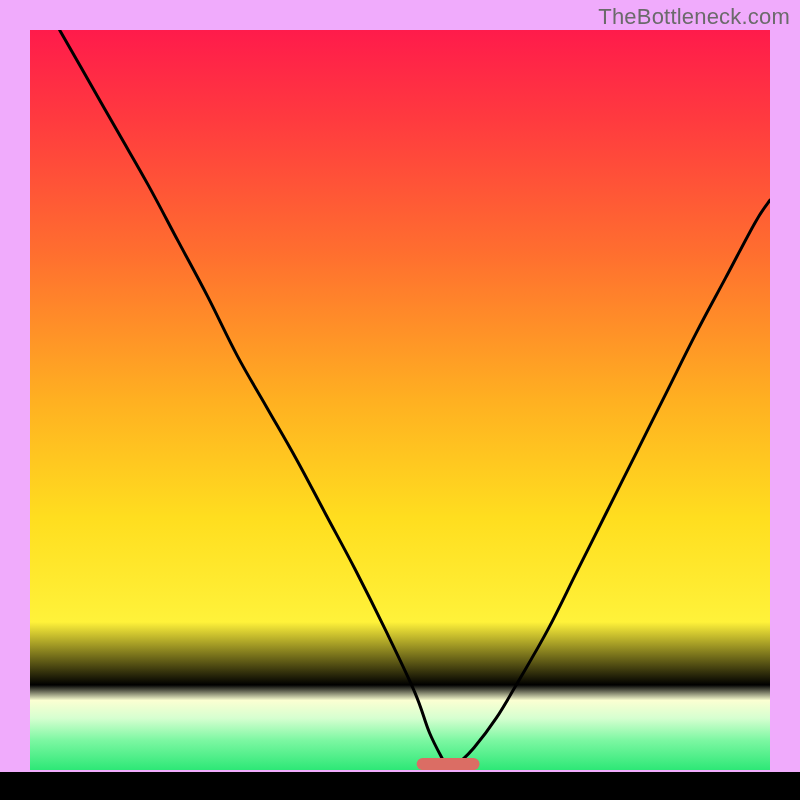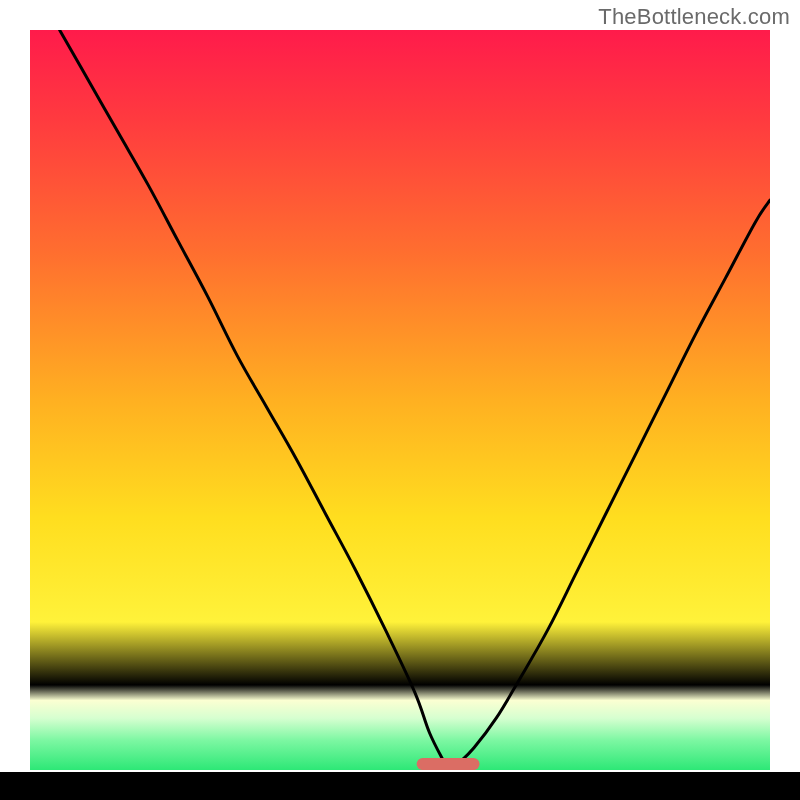--- a/index.html
+++ b/index.html
@@ -7,21 +7,21 @@
     padding: 0;
     width: 800px;
     height: 800px;
     background: #000;
     overflow: hidden;
   }
   .frame {
     position: absolute;
     left: 0; top: 0;
     width: 800px; height: 772px;
-    background: #ffffff;
+    background: #f0abfc;
   }
   .plot {
     position: absolute;
     left: 30px; top: 30px;
     width: 740px; height: 740px;
     overflow: hidden;
   }
   .watermark {
     position: absolute;
     top: 4px;

